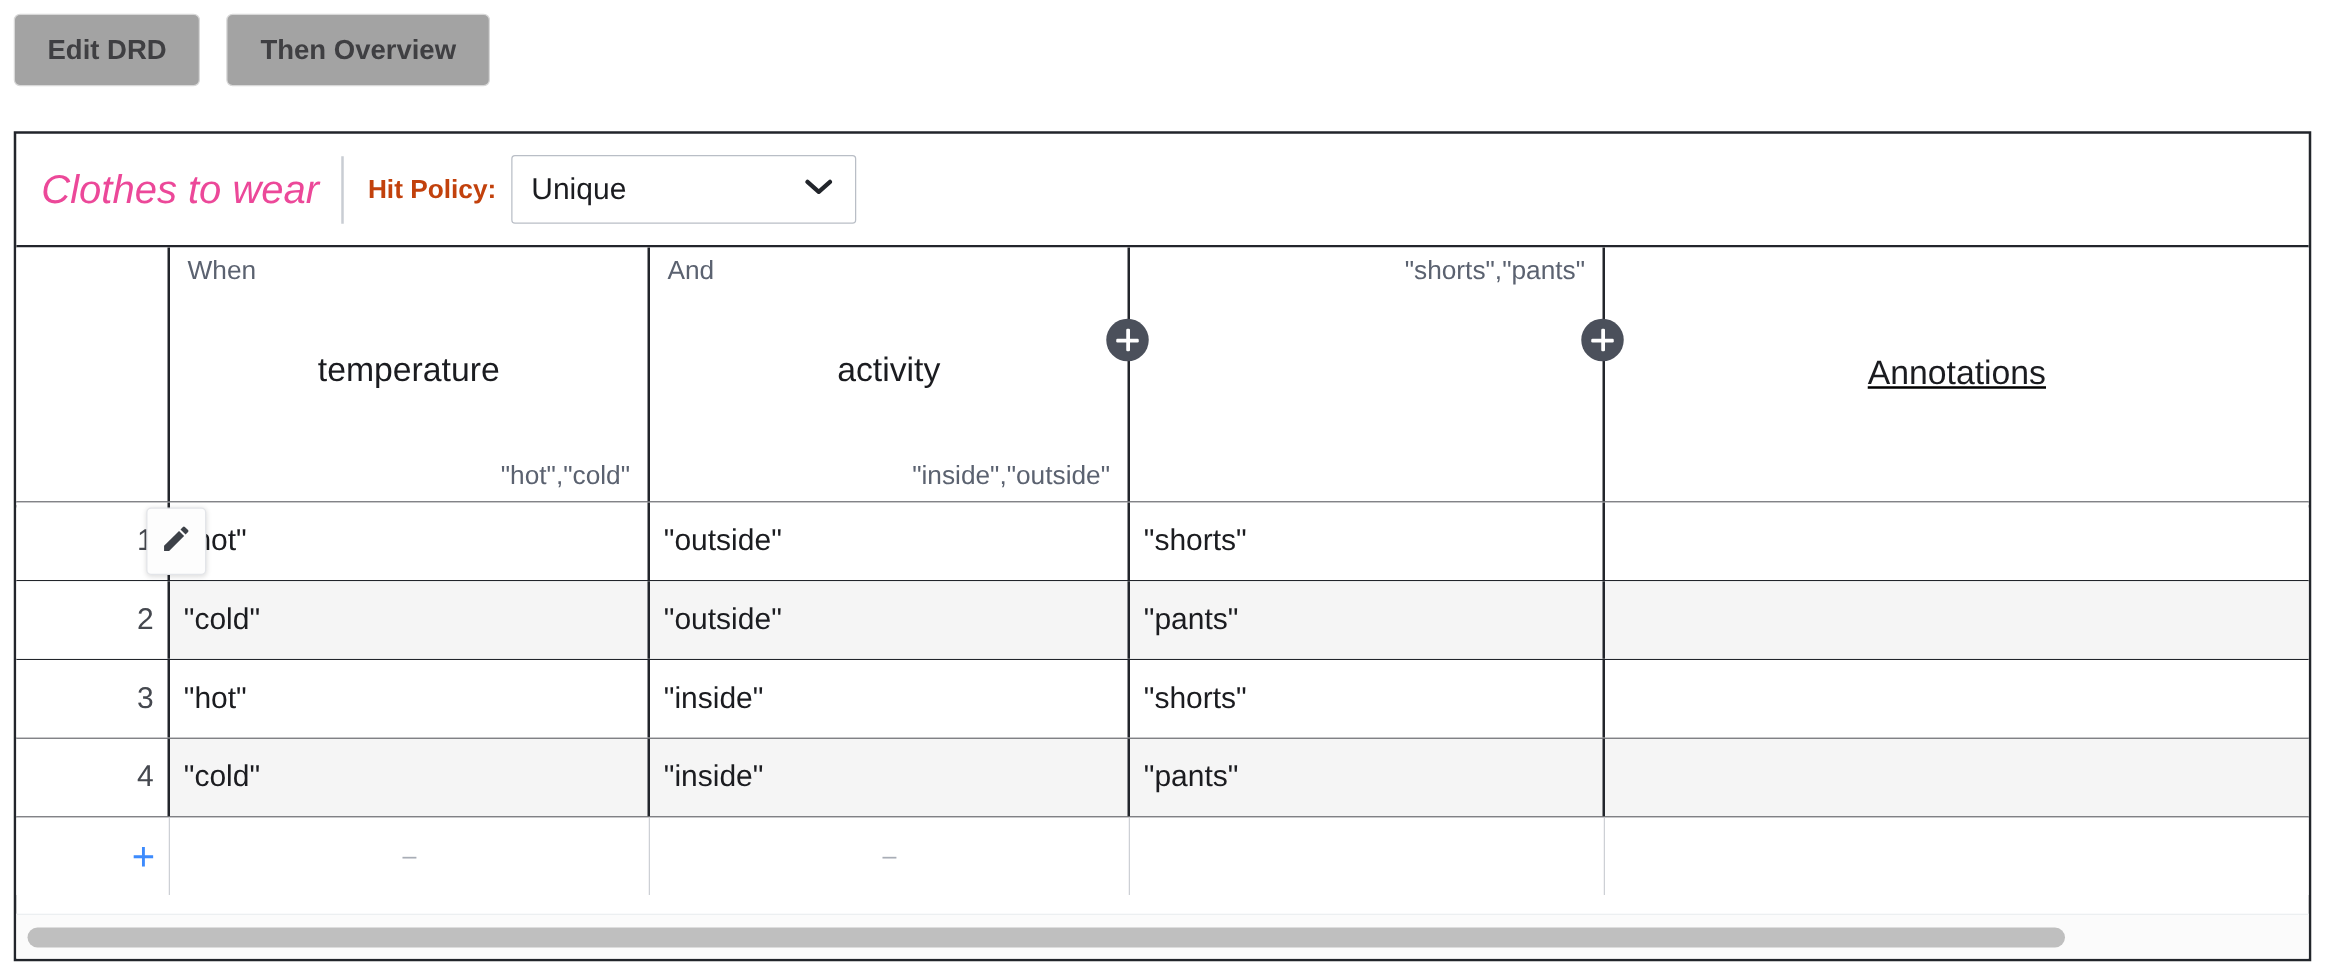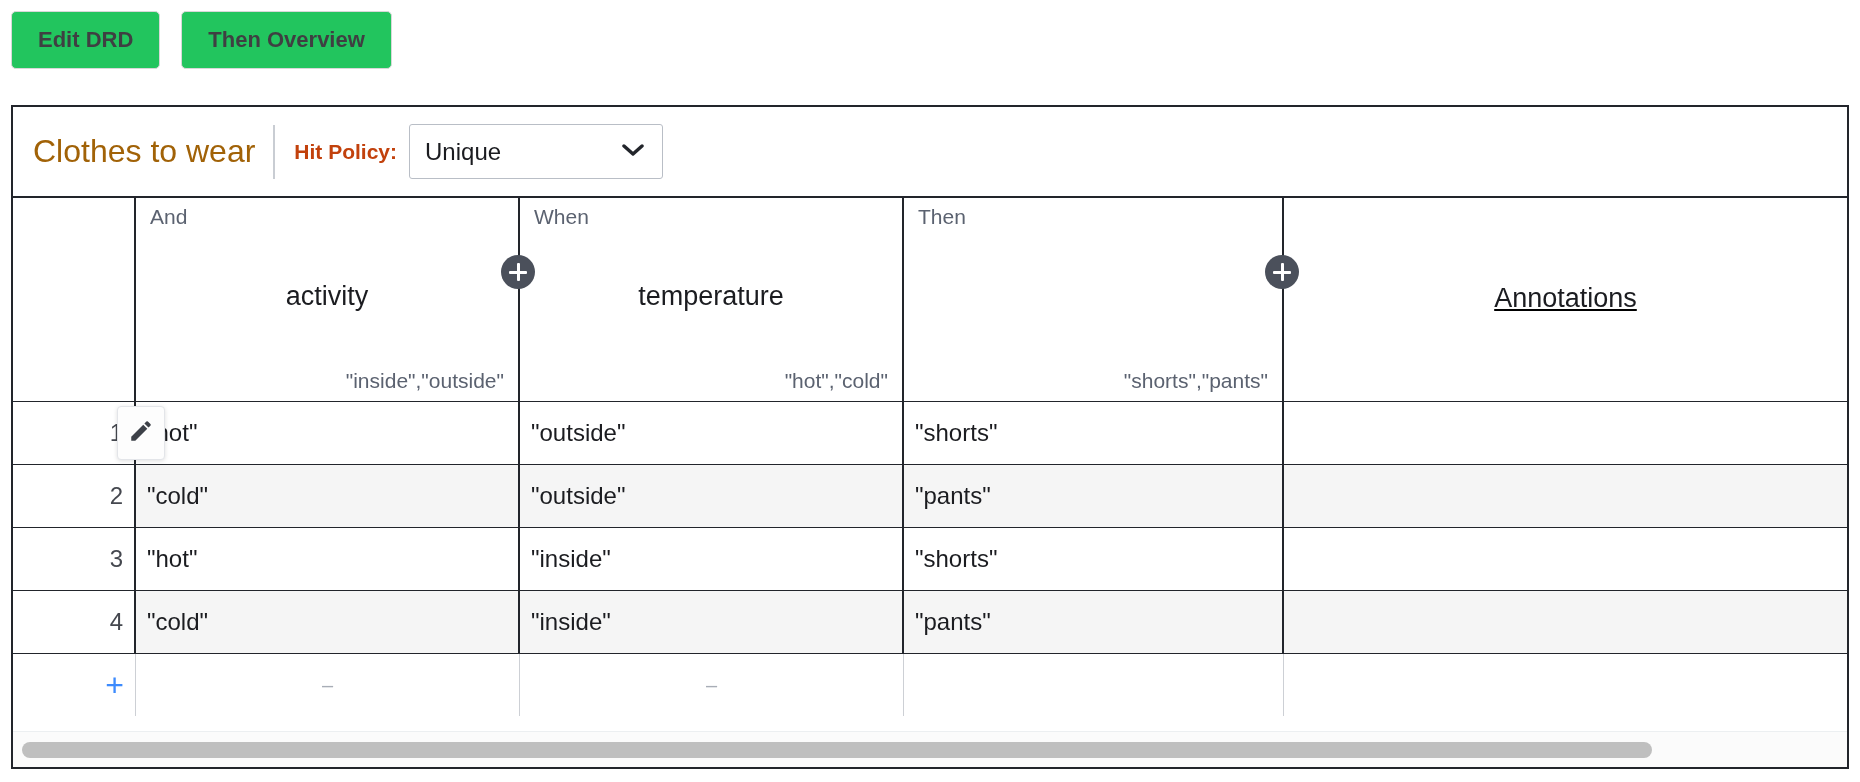--- a/index.html
+++ b/index.html
@@ -15,21 +15,21 @@
 
   
   .toolbar {
     position: absolute;
     left: 11px;
     top: 11px;
     display: flex;
     gap: 21px;
   }
   .tb-btn {
-    background: #22c55e;
+    background: #a3a3a3;
     border: 1px solid #d8d8d8;
     border-radius: 5px;
     color: #3f3f42;
     font-size: 22px;
     font-weight: bold;
     padding: 0 26px;
     height: 58px;
     line-height: 56px;
     cursor: pointer;
     white-space: nowrap;
@@ -50,39 +50,40 @@
   
   .dt-titlebar {
     height: 91px;
     border-bottom: 2px solid #22252b;
     display: flex;
     align-items: center;
     padding-left: 20px;
   }
   .dt-title {
     font-size: 32px;
-    color: #a16207;
+    color: #ec4899;
     white-space: nowrap;
+    font-style: italic;
   }
   .dt-sep {
     width: 2px;
     height: 54px;
     background: #c9cdd3;
     margin: 0 19px 0 18px;
   }
   .dt-hp-label {
     font-size: 21px;
     font-weight: bold;
     color: #c2410c;
     margin-right: 12px;
     white-space: nowrap;
   }
   .dt-select {
     position: relative;
-    width: 254px;
+    width: 276px;
     height: 55px;
     border: 1px solid #b9bec6;
     border-radius: 3px;
     background: #fff;
     display: flex;
     align-items: center;
     padding-left: 15px;
     cursor: pointer;
   }
   .dt-select-value { font-size: 24px; color: #1b1c20; }
@@ -283,35 +284,34 @@
           <polyline points="2,3 11,11 20,3" fill="none" stroke="#22252b" stroke-width="3.4" stroke-linecap="round" stroke-linejoin="round"></polyline>
         </svg>
       </span>
     </div>
   </div>
 
   <div class="hdr-row">
 
     <div class="hdr-cell hdr-index"></div>
 
+    <div class="hdr-cell c-temp">
+      <span class="hdr-kind">When</span>
+      <span class="hdr-name">temperature</span>
+      <span class="hdr-vals">"hot","cold"</span>
+    </div>
+
     <div class="hdr-cell c-act">
       <span class="hdr-kind">And</span>
       <span class="hdr-name">activity</span>
       <span class="hdr-vals">"inside","outside"</span>
       <span class="col-plus"></span>
     </div>
 
-    <div class="hdr-cell c-temp">
-      <span class="hdr-kind">When</span>
-      <span class="hdr-name">temperature</span>
-      <span class="hdr-vals">"hot","cold"</span>
-    </div>
-
     <div class="hdr-cell c-cloth">
-      <span class="hdr-kind">Then</span>
       <span class="hdr-vals">"shorts","pants"</span>
       <span class="col-plus"></span>
     </div>
 
     <div class="hdr-cell c-anno">
       <span class="spacer-line"></span>
       <span class="hdr-name">Annotations</span>
       <span class="spacer-line"></span>
     </div>
   </div>

